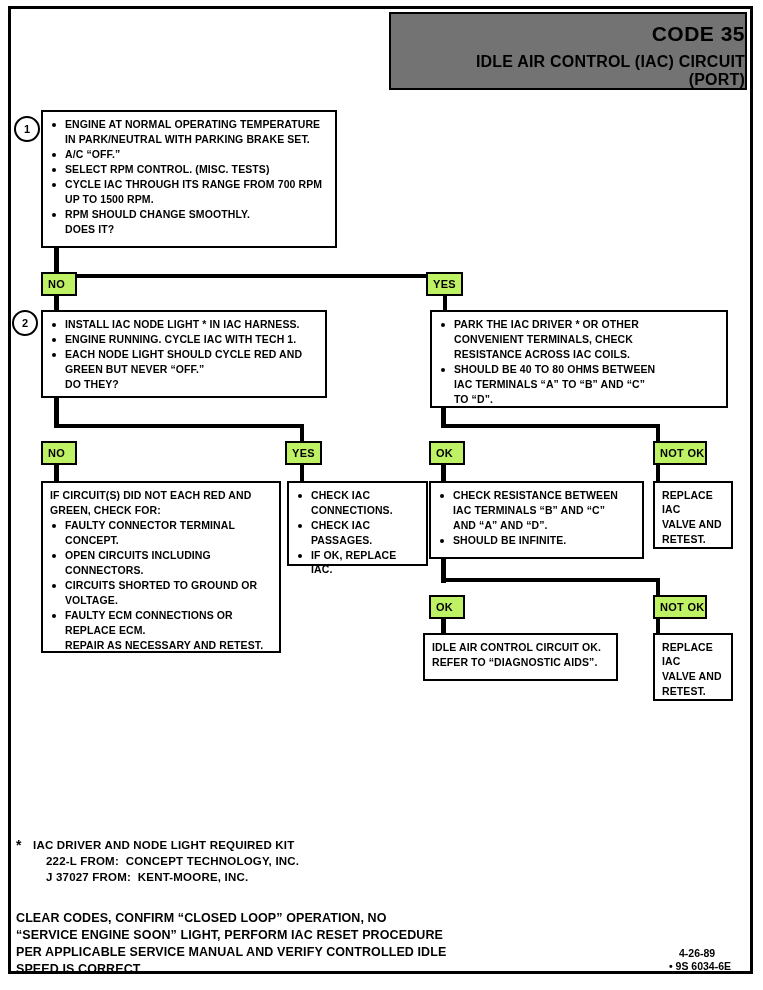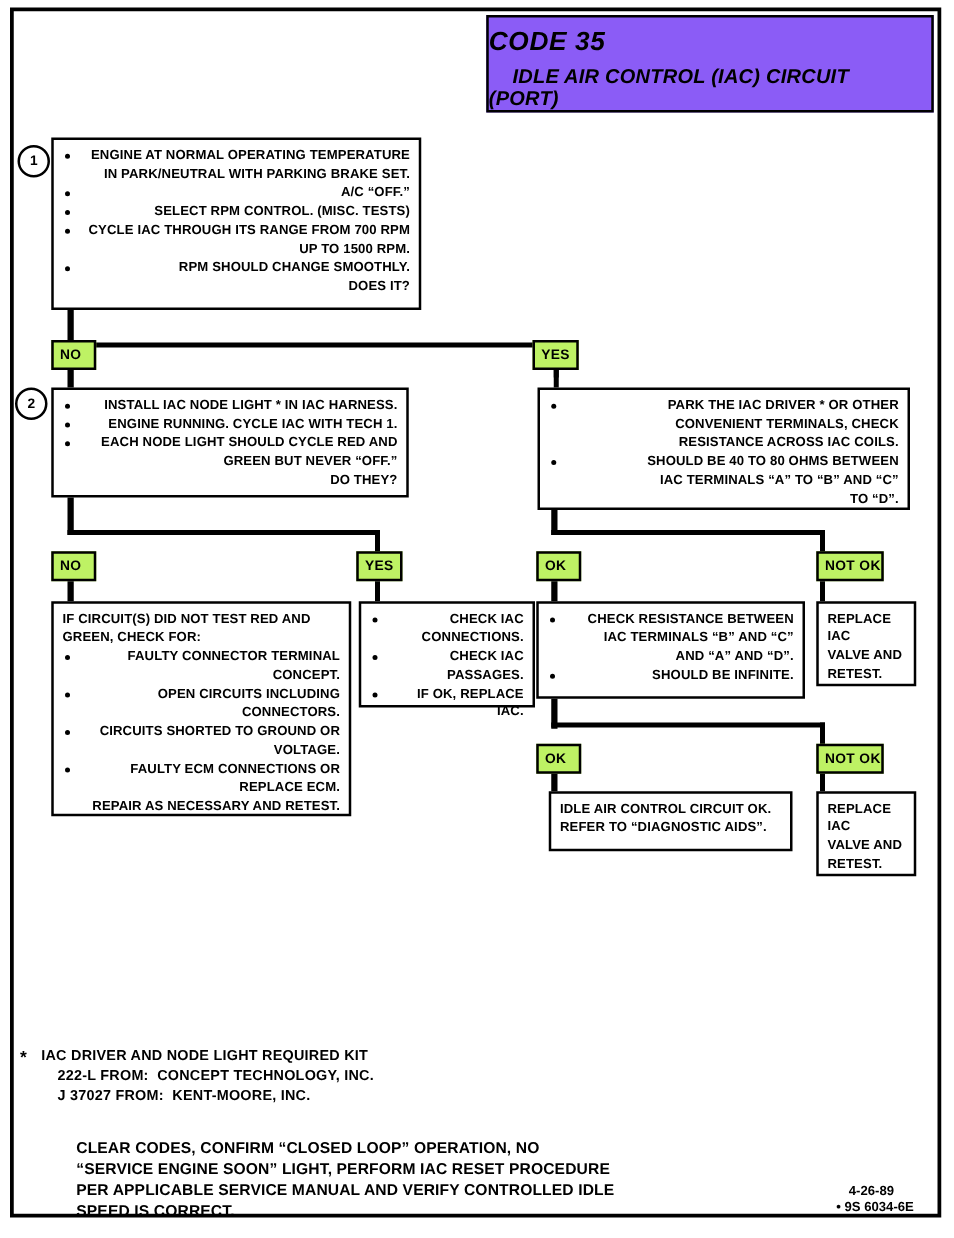--- a/index.html
+++ b/index.html
@@ -26,23 +26,22 @@
     width: 745px;
     height: 968px;
     border: 3px solid #000;
     box-sizing: border-box;
   }
   
   .title-box {
     position: absolute;
     box-sizing: border-box;
     border: 2px solid #000;
-    background: #8b5cf6;
-    text-align: left;
-    font-style: italic;
+    background: #737373;
+    text-align: right;
   }
   .title-main {
     font-size: 21px;
     font-weight: bold;
     letter-spacing: 0.5px;
   }
   .title-sub {
     font-size: 16px;
     font-weight: bold;
     line-height: 1.12;
@@ -79,21 +78,20 @@
   
   ul.blist {
     margin: 0;
     padding: 0;
     list-style: none;
   }
   ul.blist > li {
     position: relative;
     padding-left: 15px;
     margin-bottom: 1px;
-    text-align: right;
   }
   ul.blist > li::before {
     content: "";
     position: absolute;
     left: 2px;
     top: 5px;
     width: 4px;
     height: 4px;
     border-radius: 50%;
     background: #000;
@@ -137,21 +135,20 @@
     letter-spacing: 0.2px;
     white-space: pre;
   }
   .footer-note {
     position: absolute;
     font-size: 12.5px;
     font-weight: bold;
     line-height: 1.28;
     letter-spacing: 0.1px;
     white-space: pre;
-    margin-left: 45px;
   }
   .doc-code {
     position: absolute;
     font-size: 10.5px;
     font-weight: bold;
     line-height: 1.3;
     text-align: left;
     white-space: pre;
   }
 </style>
@@ -237,21 +234,21 @@
   <div class="conn" style="left:656px; top:424px; width:4px; height:20px;"></div>
 
   <div class="label-box" style="left:429px; top:441px; width:36px; height:24px;">OK</div>
   <div class="label-box" style="left:653px; top:441px; width:54px; height:24px;">NOT OK</div>
 
   <div class="conn" style="left:441px; top:465px; width:5px; height:18px;"></div>
   <div class="conn" style="left:656px; top:465px; width:4px; height:18px;"></div>
 
   <div class="box" style="left:41px; top:481px; width:240px; height:172px;">
     <div class="inner">
-      <div class="plain-line">IF CIRCUIT(S) DID NOT TEST RED AND</div>
+      <div class="plain-line">IF CIRCUIT(S) DID NOT EACH RED AND</div>
       <div class="plain-line">GREEN, CHECK FOR:</div>
       <ul class="blist">
         <li>FAULTY CONNECTOR TERMINAL</li>
         <li class="nobullet">CONCEPT.</li>
         <li>OPEN CIRCUITS INCLUDING</li>
         <li class="nobullet">CONNECTORS.</li>
         <li>CIRCUITS SHORTED TO GROUND OR</li>
         <li class="nobullet">VOLTAGE.</li>
         <li>FAULTY ECM CONNECTIONS OR</li>
         <li class="nobullet">REPLACE ECM.</li>
@@ -294,21 +291,21 @@
   <div class="conn" style="left:441px; top:559px; width:5px; height:24px;"></div>
   <div class="conn" style="left:441px; top:578px; width:219px; height:4px;"></div>
   <div class="conn" style="left:656px; top:578px; width:4px; height:20px;"></div>
 
   <div class="label-box" style="left:429px; top:595px; width:36px; height:24px;">OK</div>
   <div class="label-box" style="left:653px; top:595px; width:54px; height:24px;">NOT OK</div>
 
   <div class="conn" style="left:441px; top:619px; width:5px; height:16px;"></div>
   <div class="conn" style="left:656px; top:619px; width:4px; height:16px;"></div>
 
-  <div class="box" style="left:439px; top:633px; width:195px; height:48px;">
+  <div class="box" style="left:423px; top:633px; width:195px; height:48px;">
     <div class="inner">
       <div class="plain-line">IDLE AIR CONTROL CIRCUIT OK.</div>
       <div class="plain-line">REFER TO “DIAGNOSTIC AIDS”.</div>
     </div>
   </div>
 
   <div class="box" style="left:653px; top:633px; width:80px; height:68px;">
     <div class="inner">
       <div class="plain-line">REPLACE IAC</div>
       <div class="plain-line">VALVE AND</div>

